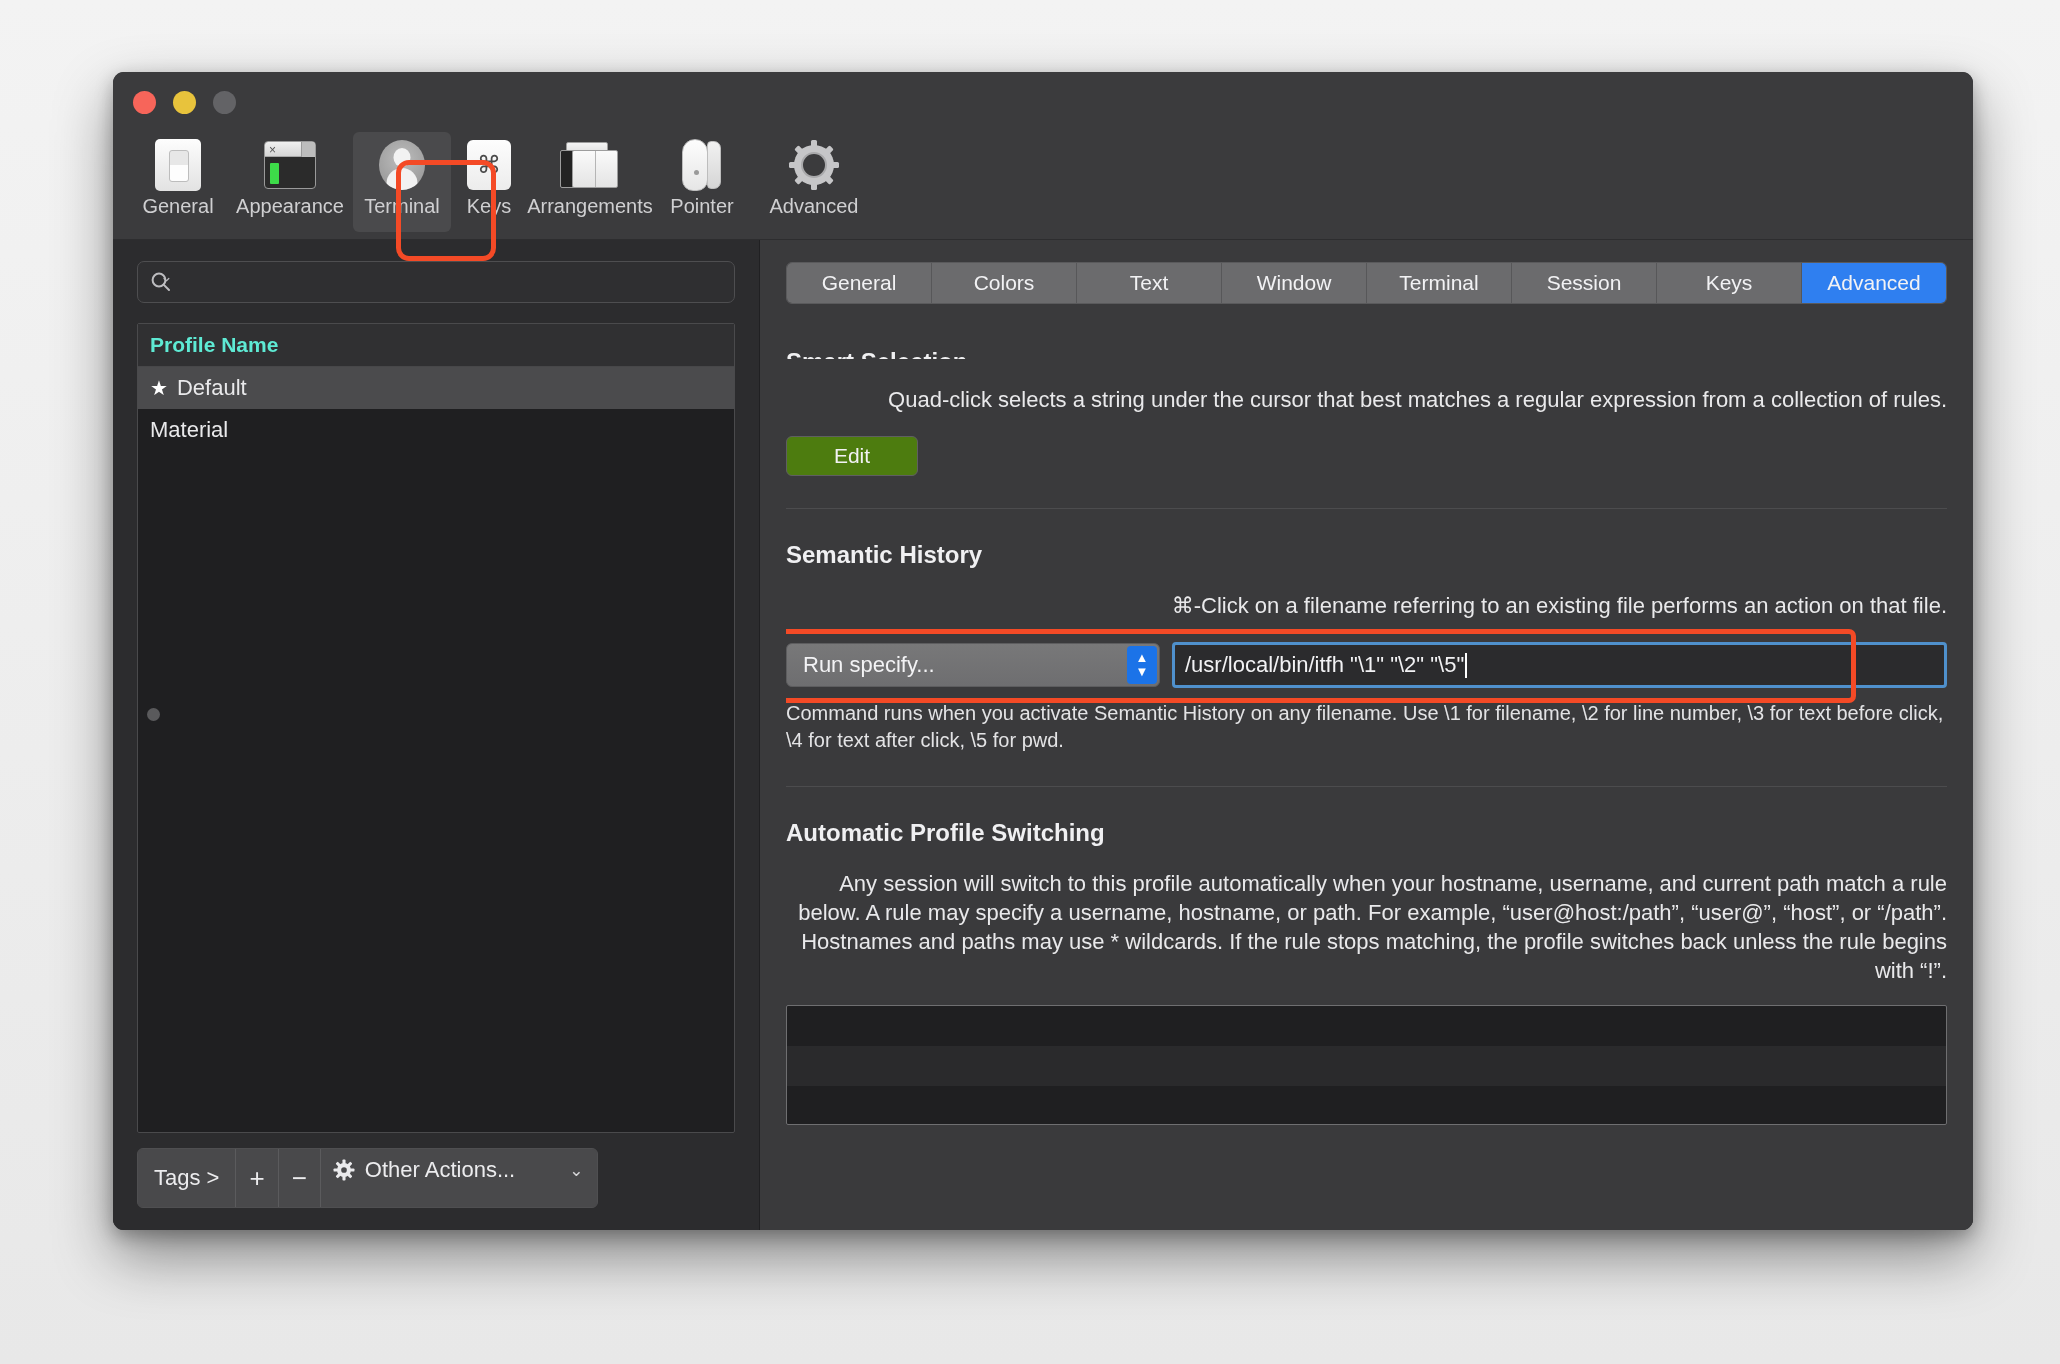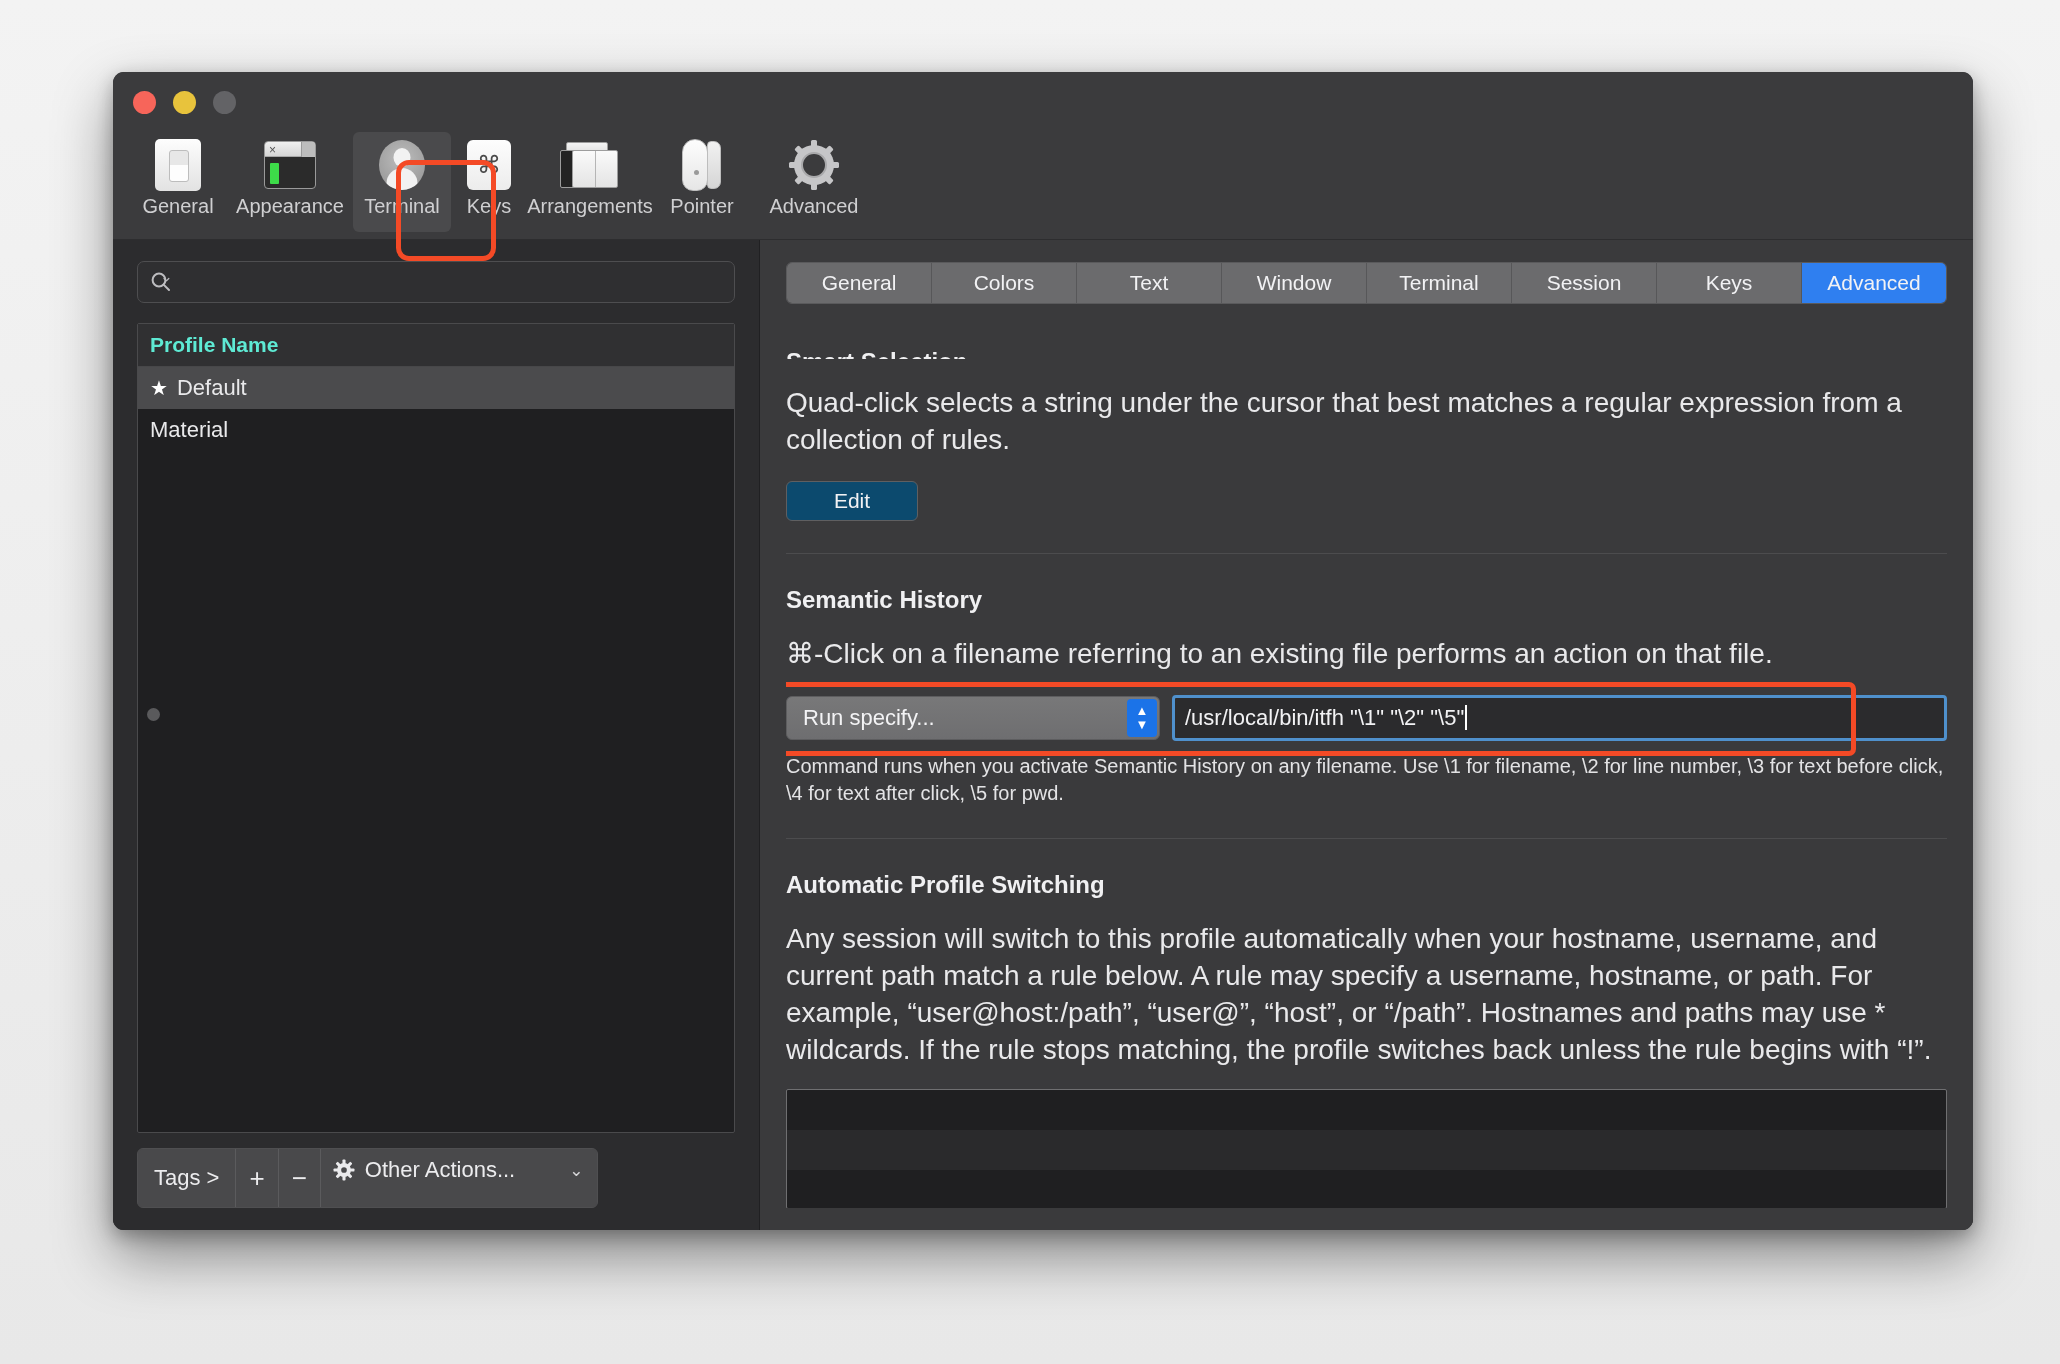--- a/index.html
+++ b/index.html
@@ -350,36 +350,37 @@
     margin-bottom: 22px;
     margin-top: 32px;
   }
   .sec-title.clipped {
     
     height: 11px;
     overflow: hidden;
     margin-bottom: 26px;
   }
   .para {
-    font-size: 28px;
+    font-size: 22px;
     line-height: 1.32;
     color: #e9e9eb;
+    text-align: right;
   }
   .hint {
     font-size: 20px;
     line-height: 1.34;
     color: #e3e3e5;
   }
 
   .btn-edit {
     margin-top: 22px;
     width: 132px; height: 40px;
     border: 1px solid #5f5f61;
     border-radius: 6px;
-    background: #0c4a6e;
+    background: #4d7c0f;
     color: #f2f2f4;
     font-size: 21px;
     font-family: "Liberation Sans", sans-serif;
     display: flex; align-items: center; justify-content: center;
   }
 
   .divider {
     height: 1px;
     background: #4c4c4e;
     margin: 32px 0 26px 0;

